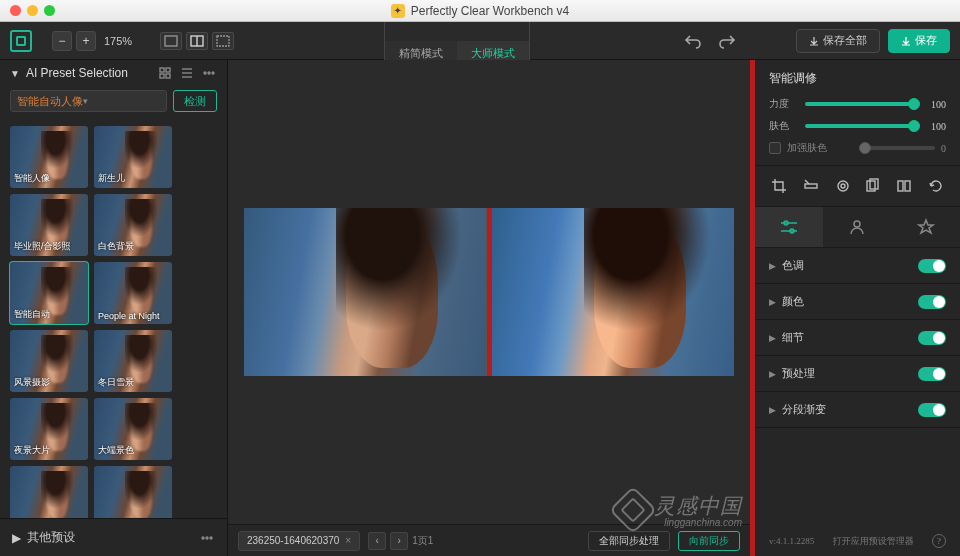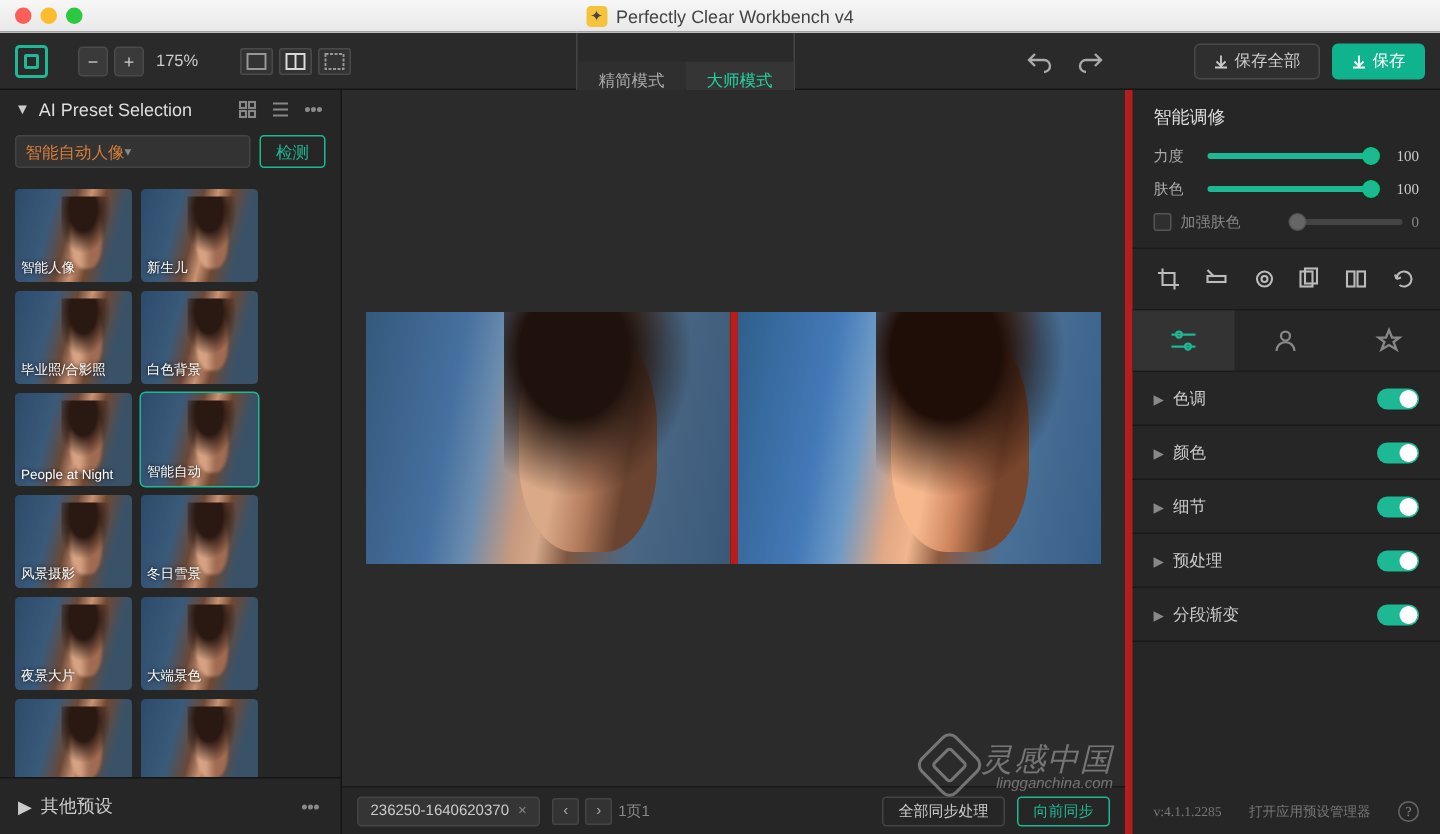--- a/index.html
+++ b/index.html
@@ -229,27 +229,27 @@
           <div class="preset">
             <div class="thumb"></div>
             <div class="plabel">毕业照/合影照</div>
           </div>
           <div class="preset">
             <div class="thumb"></div>
             <div class="plabel">白色背景</div>
           </div>
         </div>
         <div class="prow">
+          <div class="preset sel">
+            <div class="thumb"></div>
+            <div class="plabel">智能自动</div>
+          </div>
           <div class="preset">
             <div class="thumb"></div>
             <div class="plabel">People at Night</div>
-          </div>
-          <div class="preset sel">
-            <div class="thumb"></div>
-            <div class="plabel">智能自动</div>
           </div>
         </div>
         <div class="prow">
           <div class="preset">
             <div class="thumb"></div>
             <div class="plabel">风景摄影</div>
           </div>
           <div class="preset">
             <div class="thumb"></div>
             <div class="plabel">冬日雪景</div>

